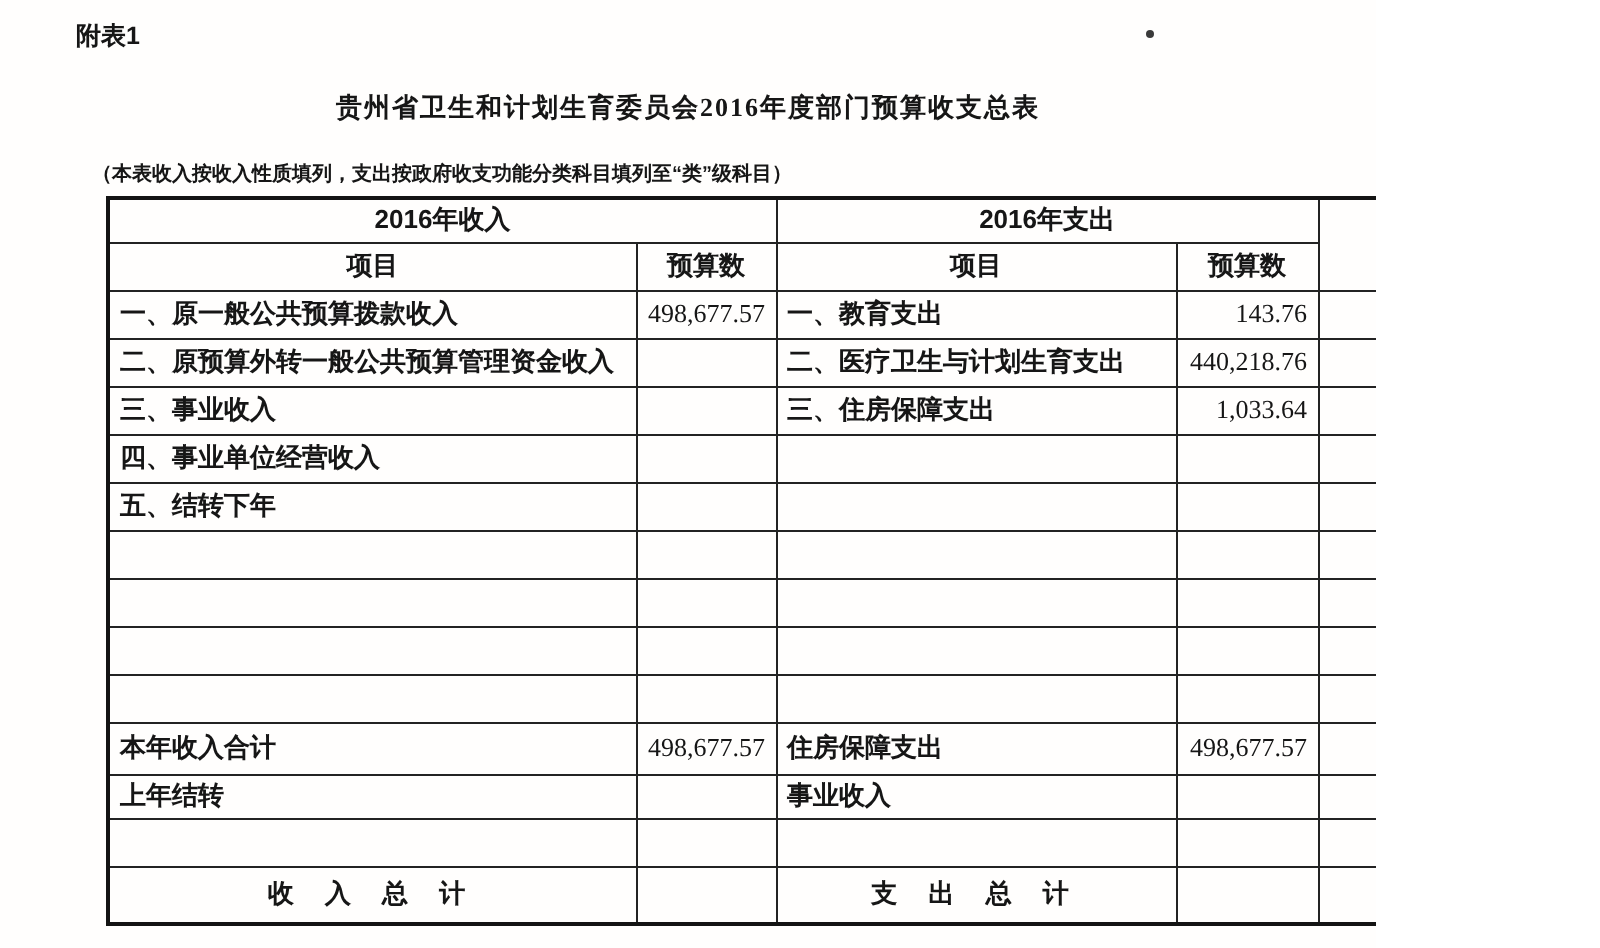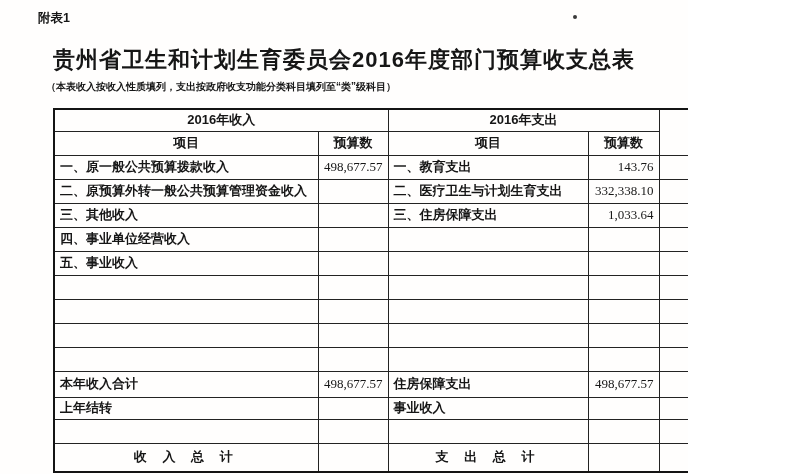--- a/index.html
+++ b/index.html
@@ -11,34 +11,34 @@
     color:#161616;
     overflow:hidden;
   }
   .annex{
     position:absolute;left:38px;top:10px;
     font-size:12.5px;font-weight:bold;
   }
   .title{
     position:absolute;left:0;top:45px;width:100%;
     text-align:center;
-    font-size:22px;font-weight:bold;letter-spacing:1px;
-    font-family:Liberation Sans, sans-serif;
+    font-size:13px;font-weight:bold;letter-spacing:1px;
+    font-family:Liberation Serif, serif;
   }
   .meta-row{
     position:absolute;left:46px;top:80px;width:706px;
     display:flex;justify-content:space-between;align-items:flex-end;
     font-size:10px;font-weight:bold;
   }
   .dot-artifact{
     position:absolute;left:573px;top:15px;width:4px;height:4px;
     background:#3a3a3a;border-radius:50%;
   }
   table.budget{
-    position:absolute;left:53px;top:108px;
+    position:absolute;left:53px;top:98px;
     width:697px;
     border-collapse:collapse;table-layout:fixed;
     border:2px solid #141414;
   }
   table.budget th, table.budget td{
     border:1.4px solid #232323;
     padding:0 5px;
     font-size:13px;
     white-space:nowrap;overflow:hidden;
     line-height:1.1;
@@ -101,39 +101,39 @@
         <td class="item">一、原一般公共预算拨款收入</td>
         <td class="num">498,677.57</td>
         <td class="item">一、教育支出</td>
         <td class="num">143.76</td>
         <td class="remark"></td>
       </tr>
       <tr class="r">
         <td class="item">二、原预算外转一般公共预算管理资金收入</td>
         <td class="num"></td>
         <td class="item">二、医疗卫生与计划生育支出</td>
-        <td class="num">332,338.10</td>
+        <td class="num">440,218.76</td>
         <td class="remark"></td>
       </tr>
       <tr class="r">
-        <td class="item">三、其他收入</td>
+        <td class="item">三、事业收入</td>
         <td class="num"></td>
         <td class="item">三、住房保障支出</td>
         <td class="num">1,033.64</td>
         <td class="remark"></td>
       </tr>
       <tr class="r">
         <td class="item">四、事业单位经营收入</td>
         <td class="num"></td>
         <td class="item"></td>
         <td class="num"></td>
         <td class="remark"></td>
       </tr>
       <tr class="r">
-        <td class="item">五、事业收入</td>
+        <td class="item">五、结转下年</td>
         <td class="num"></td>
         <td class="item"></td>
         <td class="num"></td>
         <td class="remark"></td>
       </tr>
       <tr class="r">
         <td class="item"></td>
         <td class="num"></td>
         <td class="item"></td>
         <td class="num"></td>

